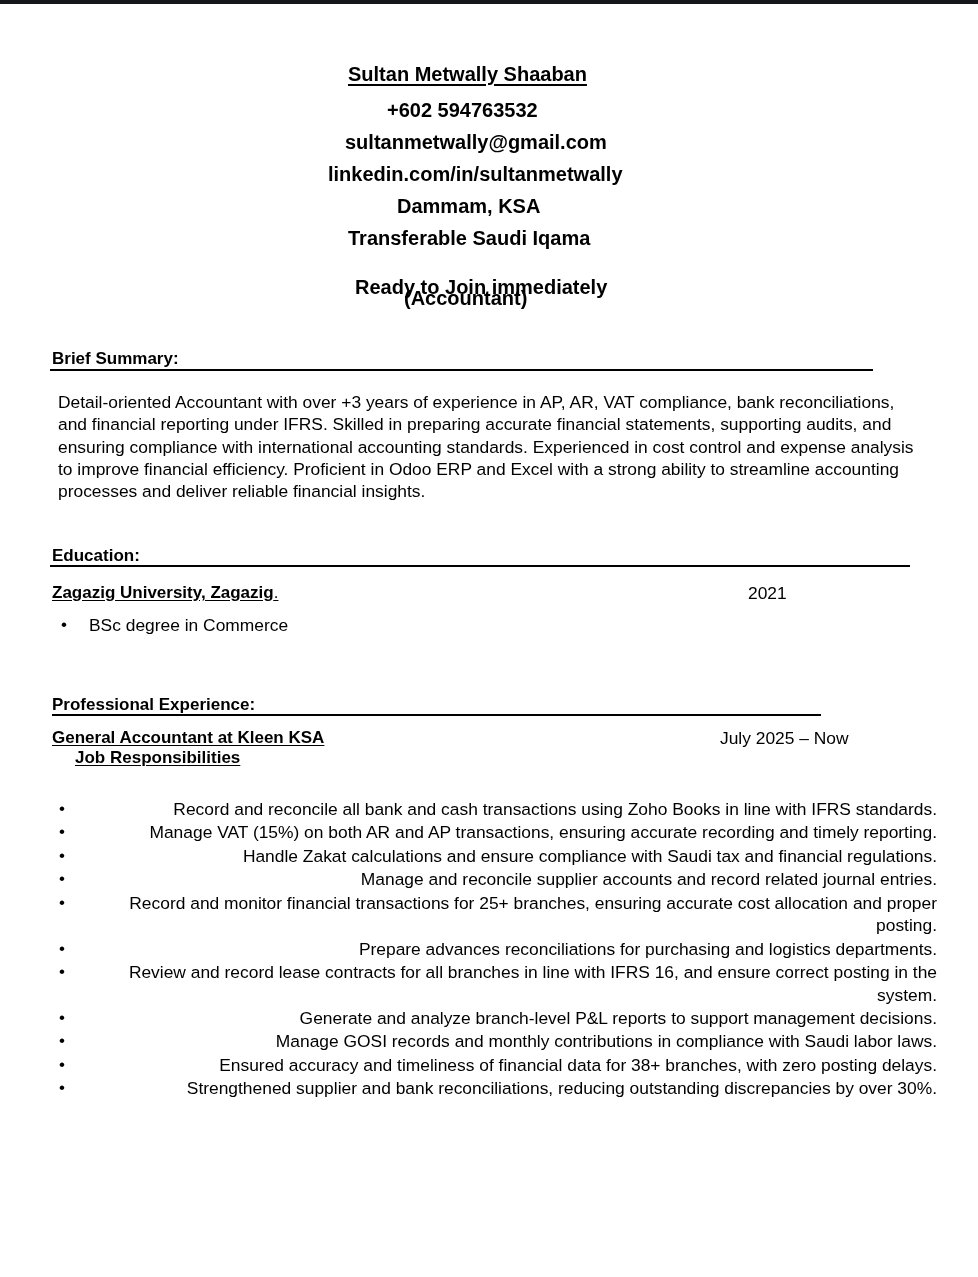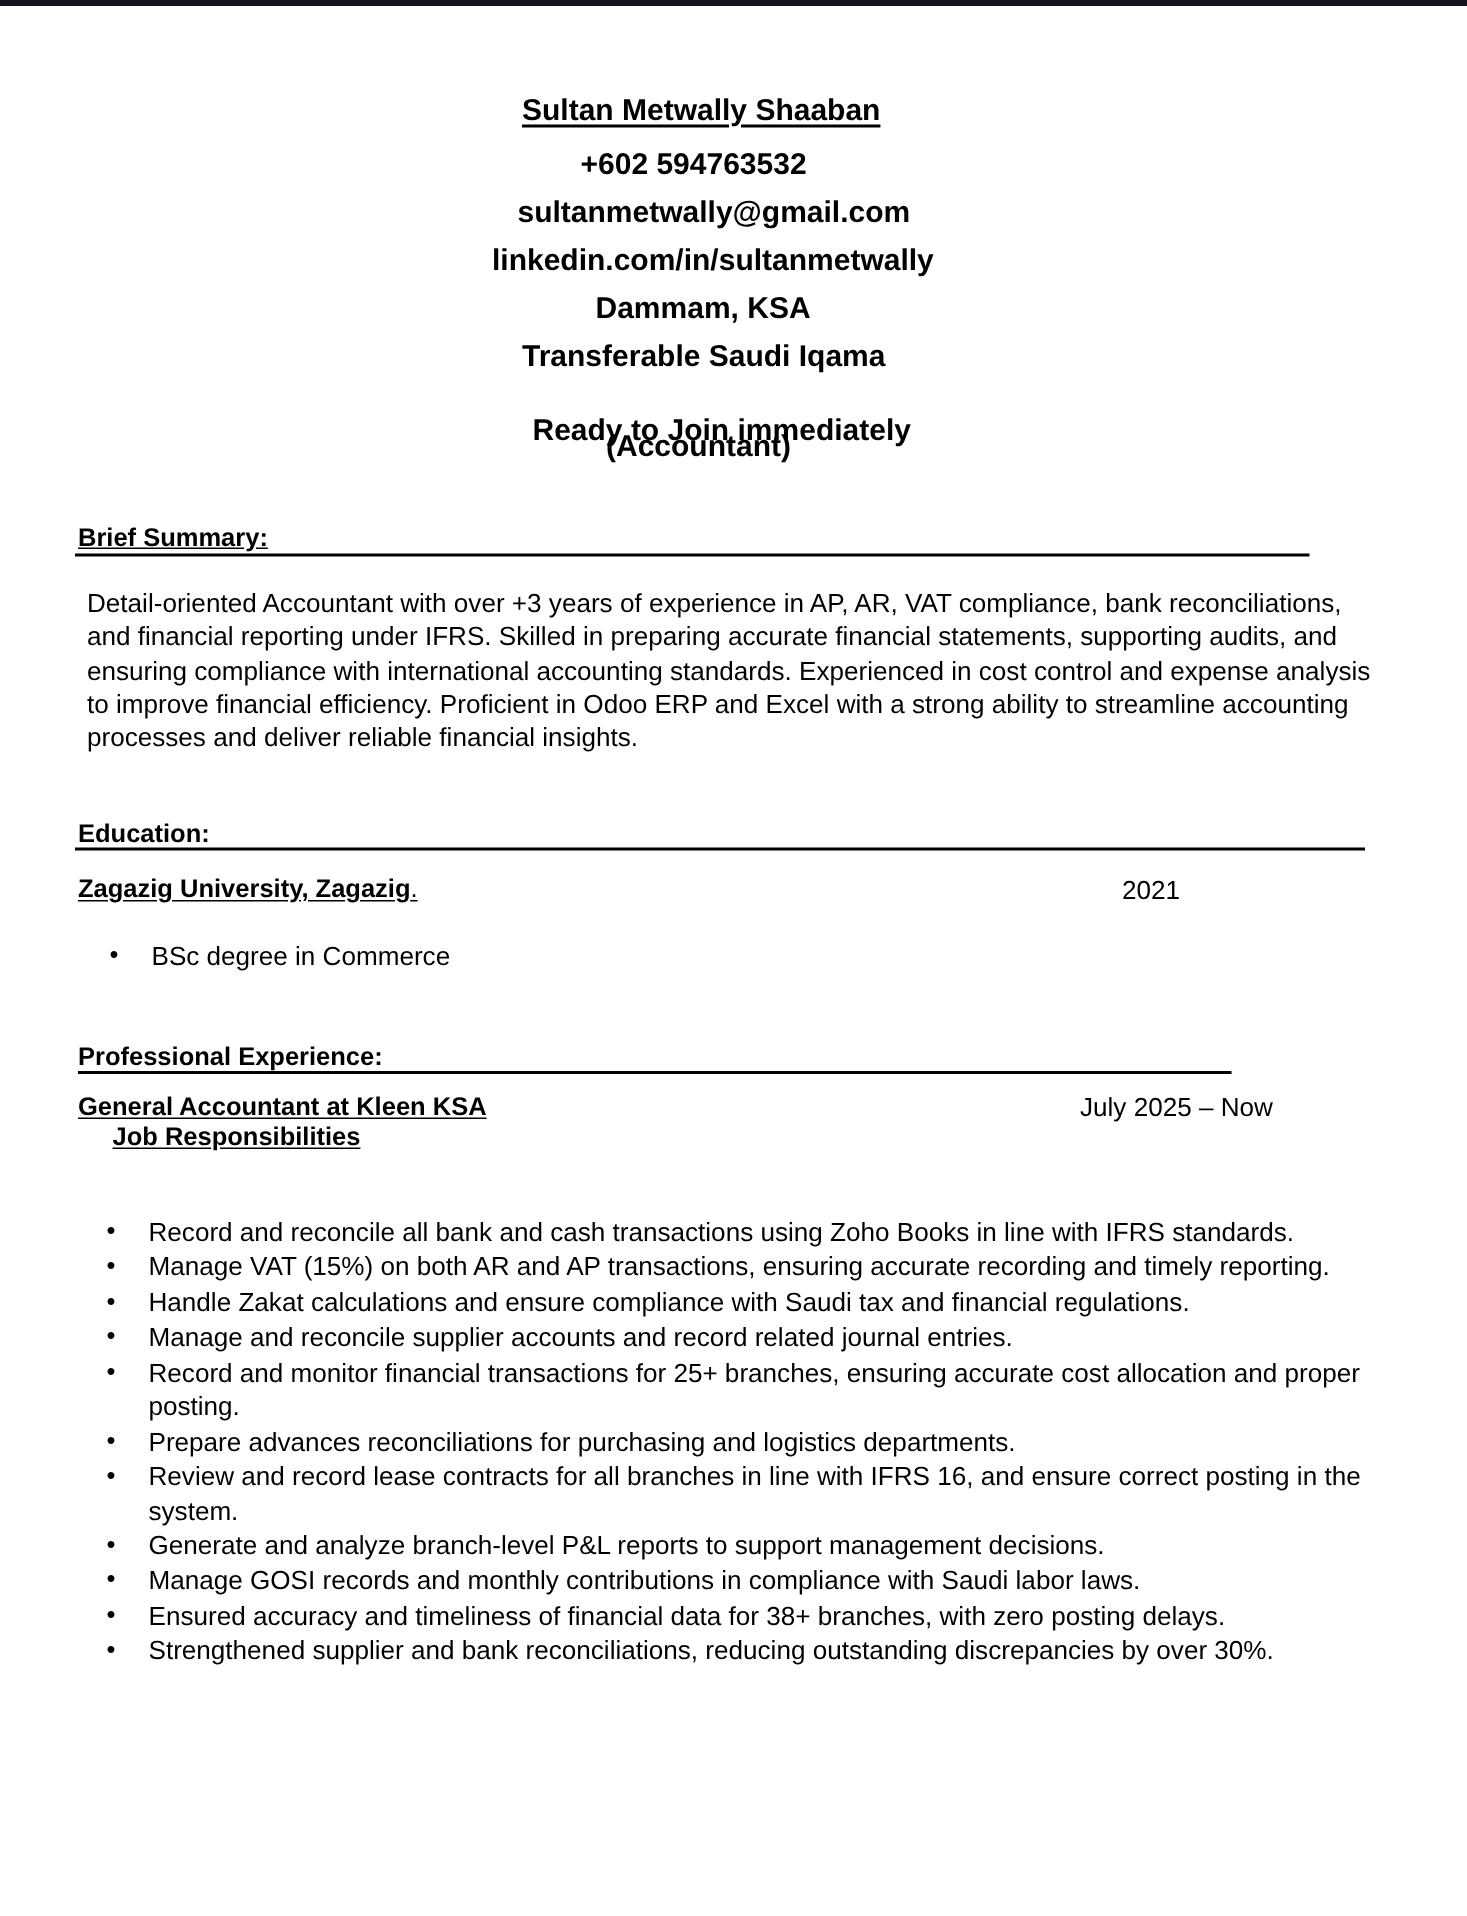--- a/index.html
+++ b/index.html
@@ -9,21 +9,21 @@
   }
   .topbar { position: absolute; left: 0; top: 0; width: 978px; height: 4px; background: #15161b; }
   .hdr { position: absolute; font-weight: bold; font-size: 20px; white-space: nowrap; }
   .hdr.link { color: #000000; }
   .name { text-decoration: underline; text-decoration-thickness: 2px; text-underline-offset: 3px; }
   .sec-title { position: absolute; left: 52px; font-weight: bold; font-size: 17px; white-space: nowrap; }
   .sec-rule { position: absolute; height: 2px; background: #000; }
   .summary { position: absolute; left: 58px; top: 391px; width: 870px; font-size: 17.4px; line-height: 22.3px; }
   .ul-bold { position: absolute; font-weight: bold; font-size: 17px; text-decoration: underline; text-underline-offset: 2px; white-space: nowrap; }
   .right-date { position: absolute; font-size: 17.4px; white-space: nowrap; }
-  ul.bul { position: absolute; margin: 12px; padding: 0; list-style: none; }
+  ul.bul { position: absolute; margin: 0; padding: 0; list-style: none; text-align: right; }
   ul.bul li { position: relative; padding-left: 30px; font-size: 17.4px; line-height: 22.3px; }
   ul.bul li::before { content: "\2022"; position: absolute; left: 2px; top: 0; font-size: 17px; }
   .edu-list { left: 59px; top: 614px; }
   .edu-list li { margin-bottom: 1.7px; }
   .resp-list { left: 57px; top: 798px; width: 880px; }
   .resp-list li { margin-bottom: 1.2px; }
 </style>
 </head>
 <body>
 
@@ -31,21 +31,21 @@
 
 <div class="hdr name" style="left:348px; top:63px;">Sultan Metwally Shaaban</div>
 <div class="hdr" style="left:387px; top:99px;">+602 594763532</div>
 <div class="hdr link" style="left:345px; top:131px;">sultanmetwally@gmail.com</div>
 <div class="hdr link" style="left:328px; top:163px;">linkedin.com/in/sultanmetwally</div>
 <div class="hdr" style="left:397px; top:195px;">Dammam, KSA</div>
 <div class="hdr" style="left:348px; top:227px;">Transferable Saudi Iqama</div>
 <div class="hdr" style="left:355px; top:276px;">Ready to Join immediately</div>
 <div class="hdr" style="left:404px; top:287px;">(Accountant)</div>
 
-<div class="sec-title" style="top:349px;text-decoration:underline;">Brief Summary:</div>
+<div class="sec-title" style="top:349px;">Brief Summary:</div>
 <div class="sec-rule" style="left:50px; top:369px; width:823px;"></div>
 <div class="summary">Detail-oriented Accountant with over +3 years of experience in AP, AR, VAT compliance, bank reconciliations, and financial reporting under IFRS. Skilled in preparing accurate financial statements, supporting audits, and ensuring compliance with international accounting standards. Experienced in cost control and expense analysis to improve financial efficiency. Proficient in Odoo ERP and Excel with a strong ability to streamline accounting processes and deliver reliable financial insights.</div>
 
 <div class="sec-title" style="top:546px;">Education:</div>
 <div class="sec-rule" style="left:50px; top:565px; width:860px;"></div>
 <div class="ul-bold" style="left:52px; top:583px;"><span>Zagazig University, Zagazig</span><span style="font-weight:normal;">.</span></div>
 <div class="right-date" style="left:748px; top:583px;">2021</div>
 <ul class="bul edu-list">
   <li>BSc degree in Commerce</li>
 </ul>

